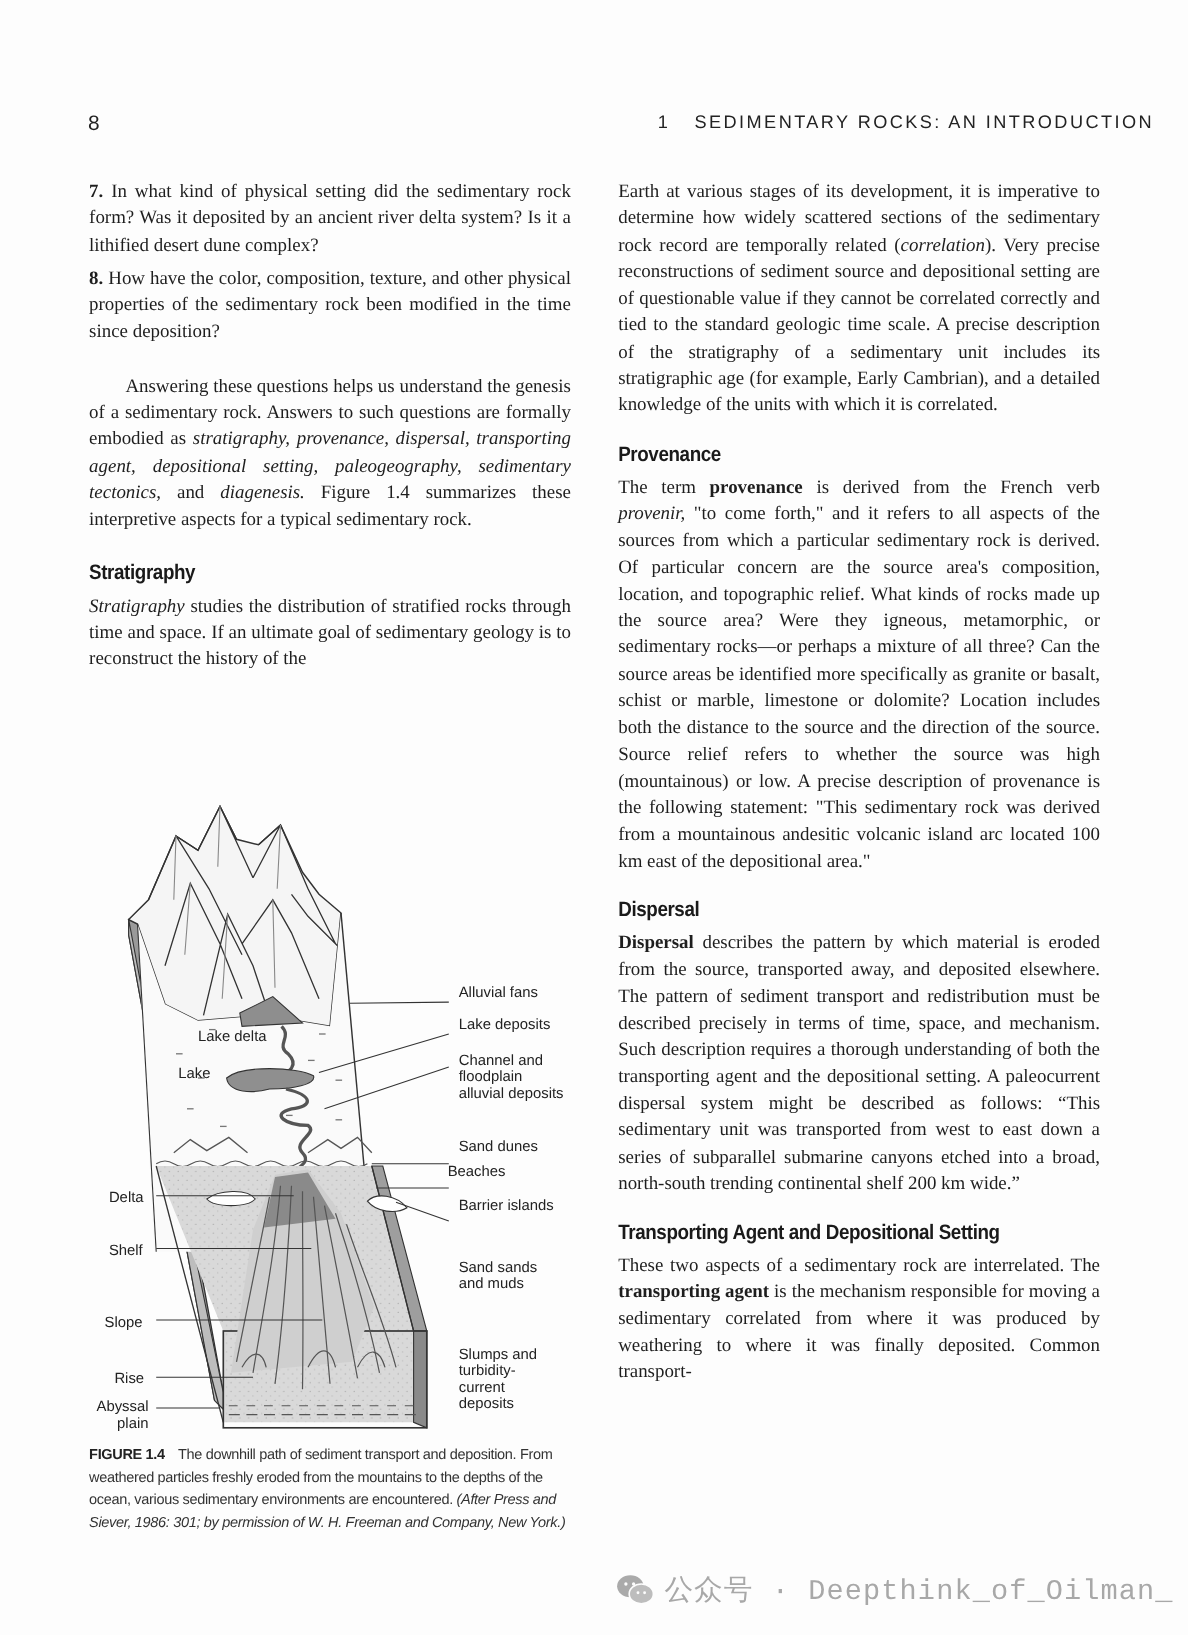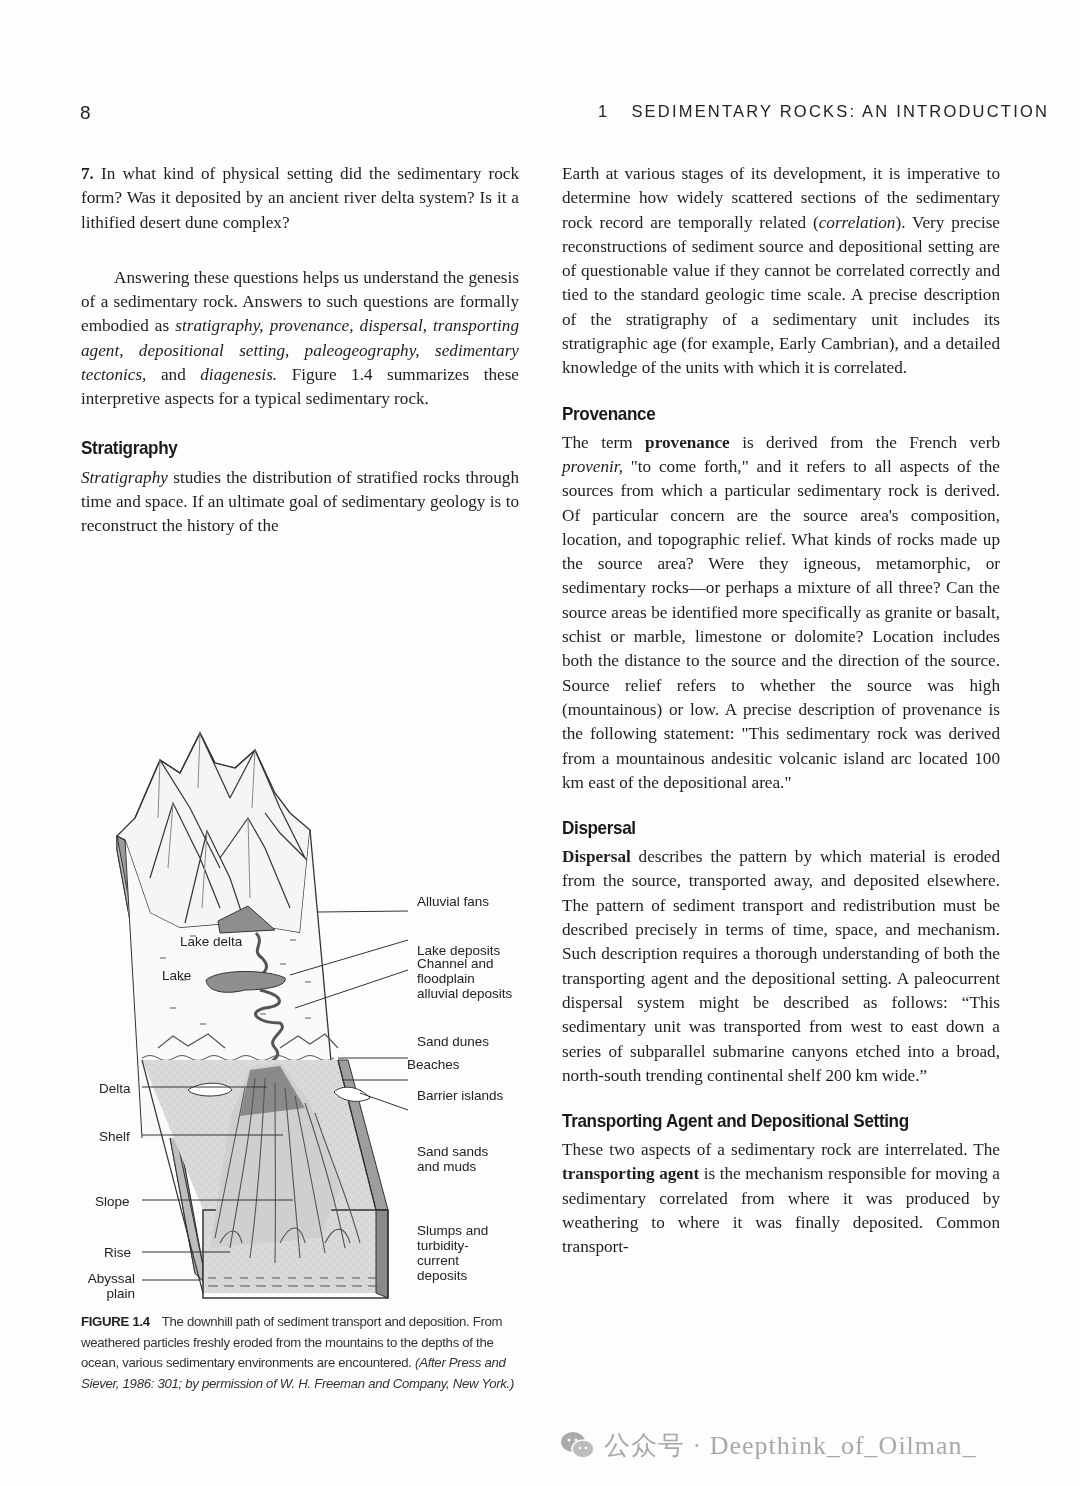--- a/index.html
+++ b/index.html
@@ -33,35 +33,36 @@
   .caption {
     position: absolute; left: 81px; top: 1312px; width: 450px;
     font-family: "Liberation Sans", sans-serif; font-size: 13.2px; line-height: 20.5px; color: #333;
     letter-spacing: -0.3px;
   }
   .caption .figno { font-weight: bold; color: #222; margin-right: 12px; }
   .caption .credit { font-style: italic; }
 
   .watermark {
     position: absolute; left: 560px; top: 1428px; height: 34px; display: flex; align-items: center;
-    font-family: Liberation Serif, serif; font-size: 26px; color: #a8a8a8; letter-spacing: 1px;
+    font-family: Liberation Mono, monospace; font-size: 26px; color: #a8a8a8; letter-spacing: 1px;
   }
   .watermark svg { margin-right: 8px; }
 </style>
 </head>
 <body>
 
 <div class="page-num">8</div>
 <div class="running-head">
   <span class="ch">1</span><span>SEDIMENTARY ROCKS: AN INTRODUCTION</span>
 </div>
 
 <div class="col col-left">
   <p><b>7.</b><span> In what kind of physical setting did the sedimentary rock form? Was it deposited by an ancient river delta system? Is it a lithified desert dune complex?</span></p>
   <div class="gap-s"></div>
+  <p><b>8.</b><span> How have the color, composition, texture, and other physical properties of the sedimentary rock been modified in the time since deposition?</span></p>
   <div class="gap-m"></div>
   <p class="indent"><span>Answering these questions helps us understand the genesis of a sedimentary rock. Answers to such questions are formally embodied as </span><i>stratigraphy, provenance, dispersal, transporting agent, depositional setting, paleogeography, sedimentary tectonics,</i><span> and </span><i>diagenesis.</i><span> Figure 1.4 summarizes these interpretive aspects for a typical sedimentary rock.</span></p>
   <h2 class="h-left-strat">Stratigraphy</h2>
   <p><i>Stratigraphy</i><span> studies the distribution of stratified rocks through time and space. If an ultimate goal of sedimentary geology is to reconstruct the history of the</span></p>
 </div>
 
 <div class="figure">
   <svg width="470" height="590" viewBox="0 0 470 590">
     <defs>
       <pattern id="dots" width="8" height="8" patternUnits="userSpaceOnUse">
@@ -164,21 +165,21 @@
   <div class="fig-label" style="left:19px;top:411px;">Shelf</div>
   <div class="fig-label" style="left:15px;top:476px;">Slope</div>
   <div class="fig-label" style="left:24px;top:527px;">Rise</div>
   <div class="fig-label" style="left:1px;top:553px;text-align:right;width:54px;">
     <div>Abyssal</div>
     <div>plain</div>
   </div>
 
   
   <div class="fig-label" style="left:337px;top:176px;">Alluvial fans</div>
-  <div class="fig-label" style="left:337px;top:205px;margin-top:20px;">Lake deposits</div>
+  <div class="fig-label" style="left:337px;top:205px;">Lake deposits</div>
   <div class="fig-label" style="left:337px;top:238px;">
     <div>Channel and</div>
     <div>floodplain</div>
     <div>alluvial deposits</div>
   </div>
   <div class="fig-label" style="left:337px;top:316px;">Sand dunes</div>
   <div class="fig-label" style="left:327px;top:339px;">Beaches</div>
   <div class="fig-label" style="left:337px;top:370px;">Barrier islands</div>
   <div class="fig-label" style="left:337px;top:426px;">
     <div>Sand sands</div>

